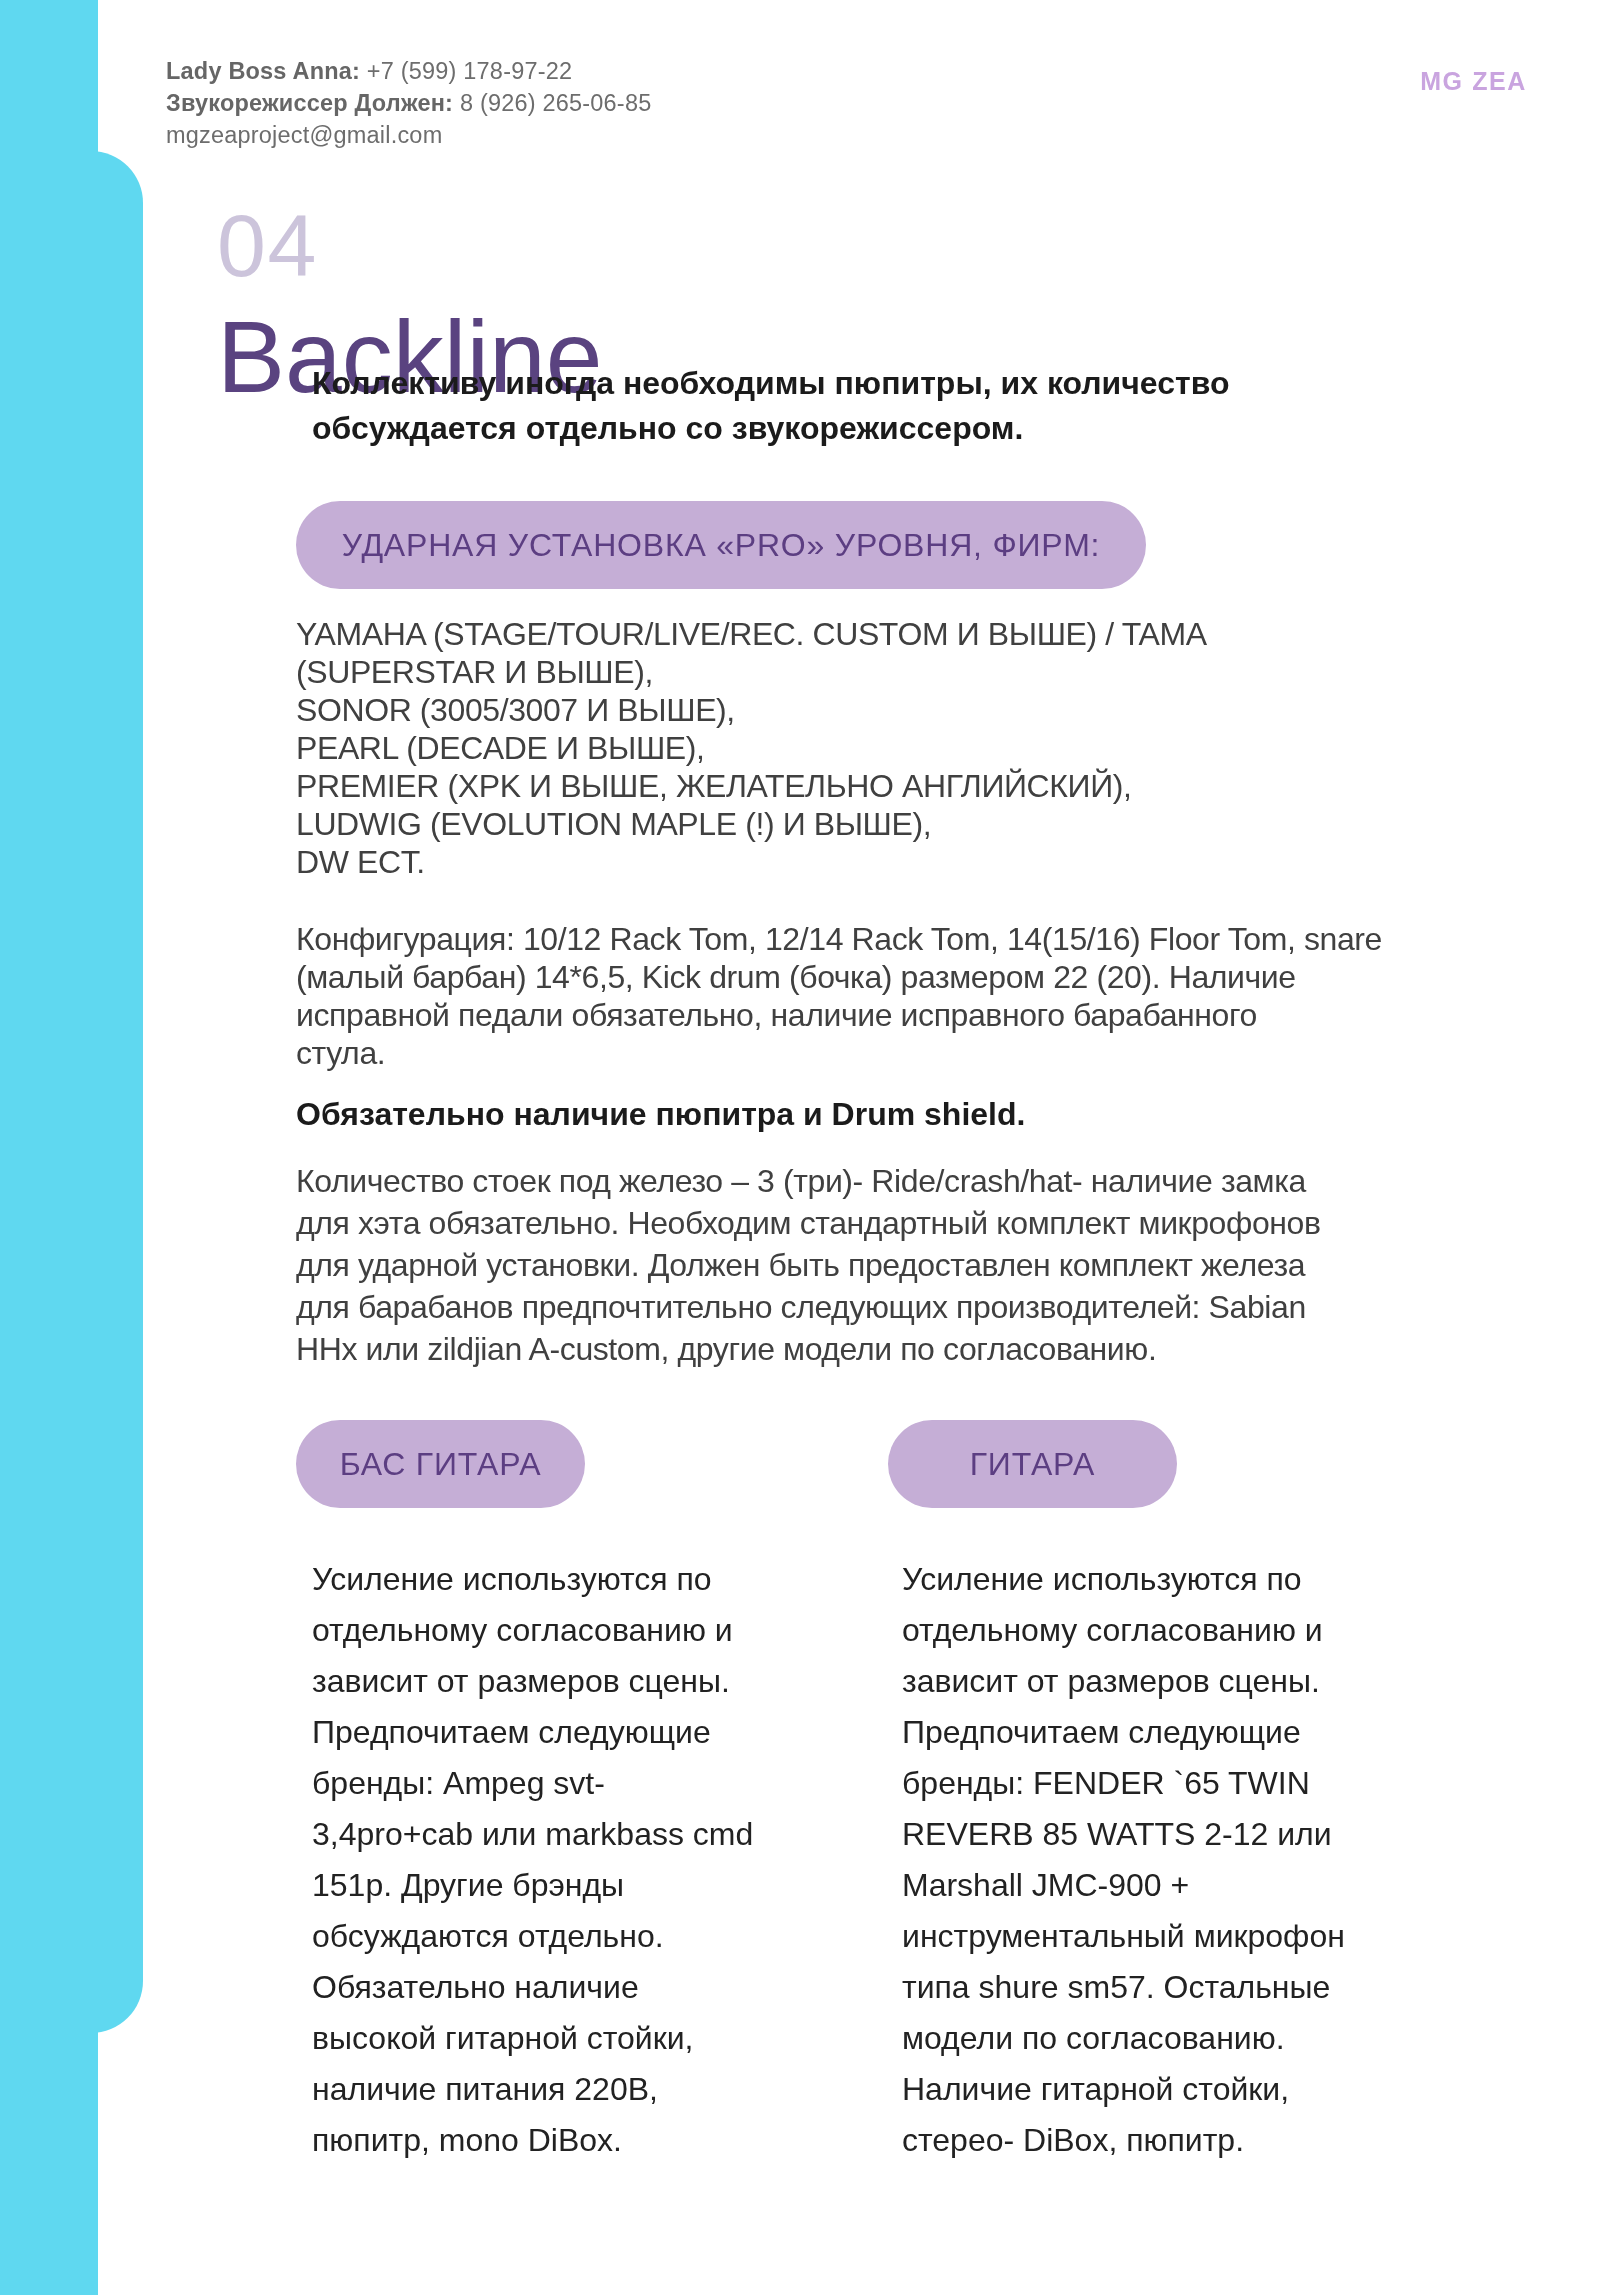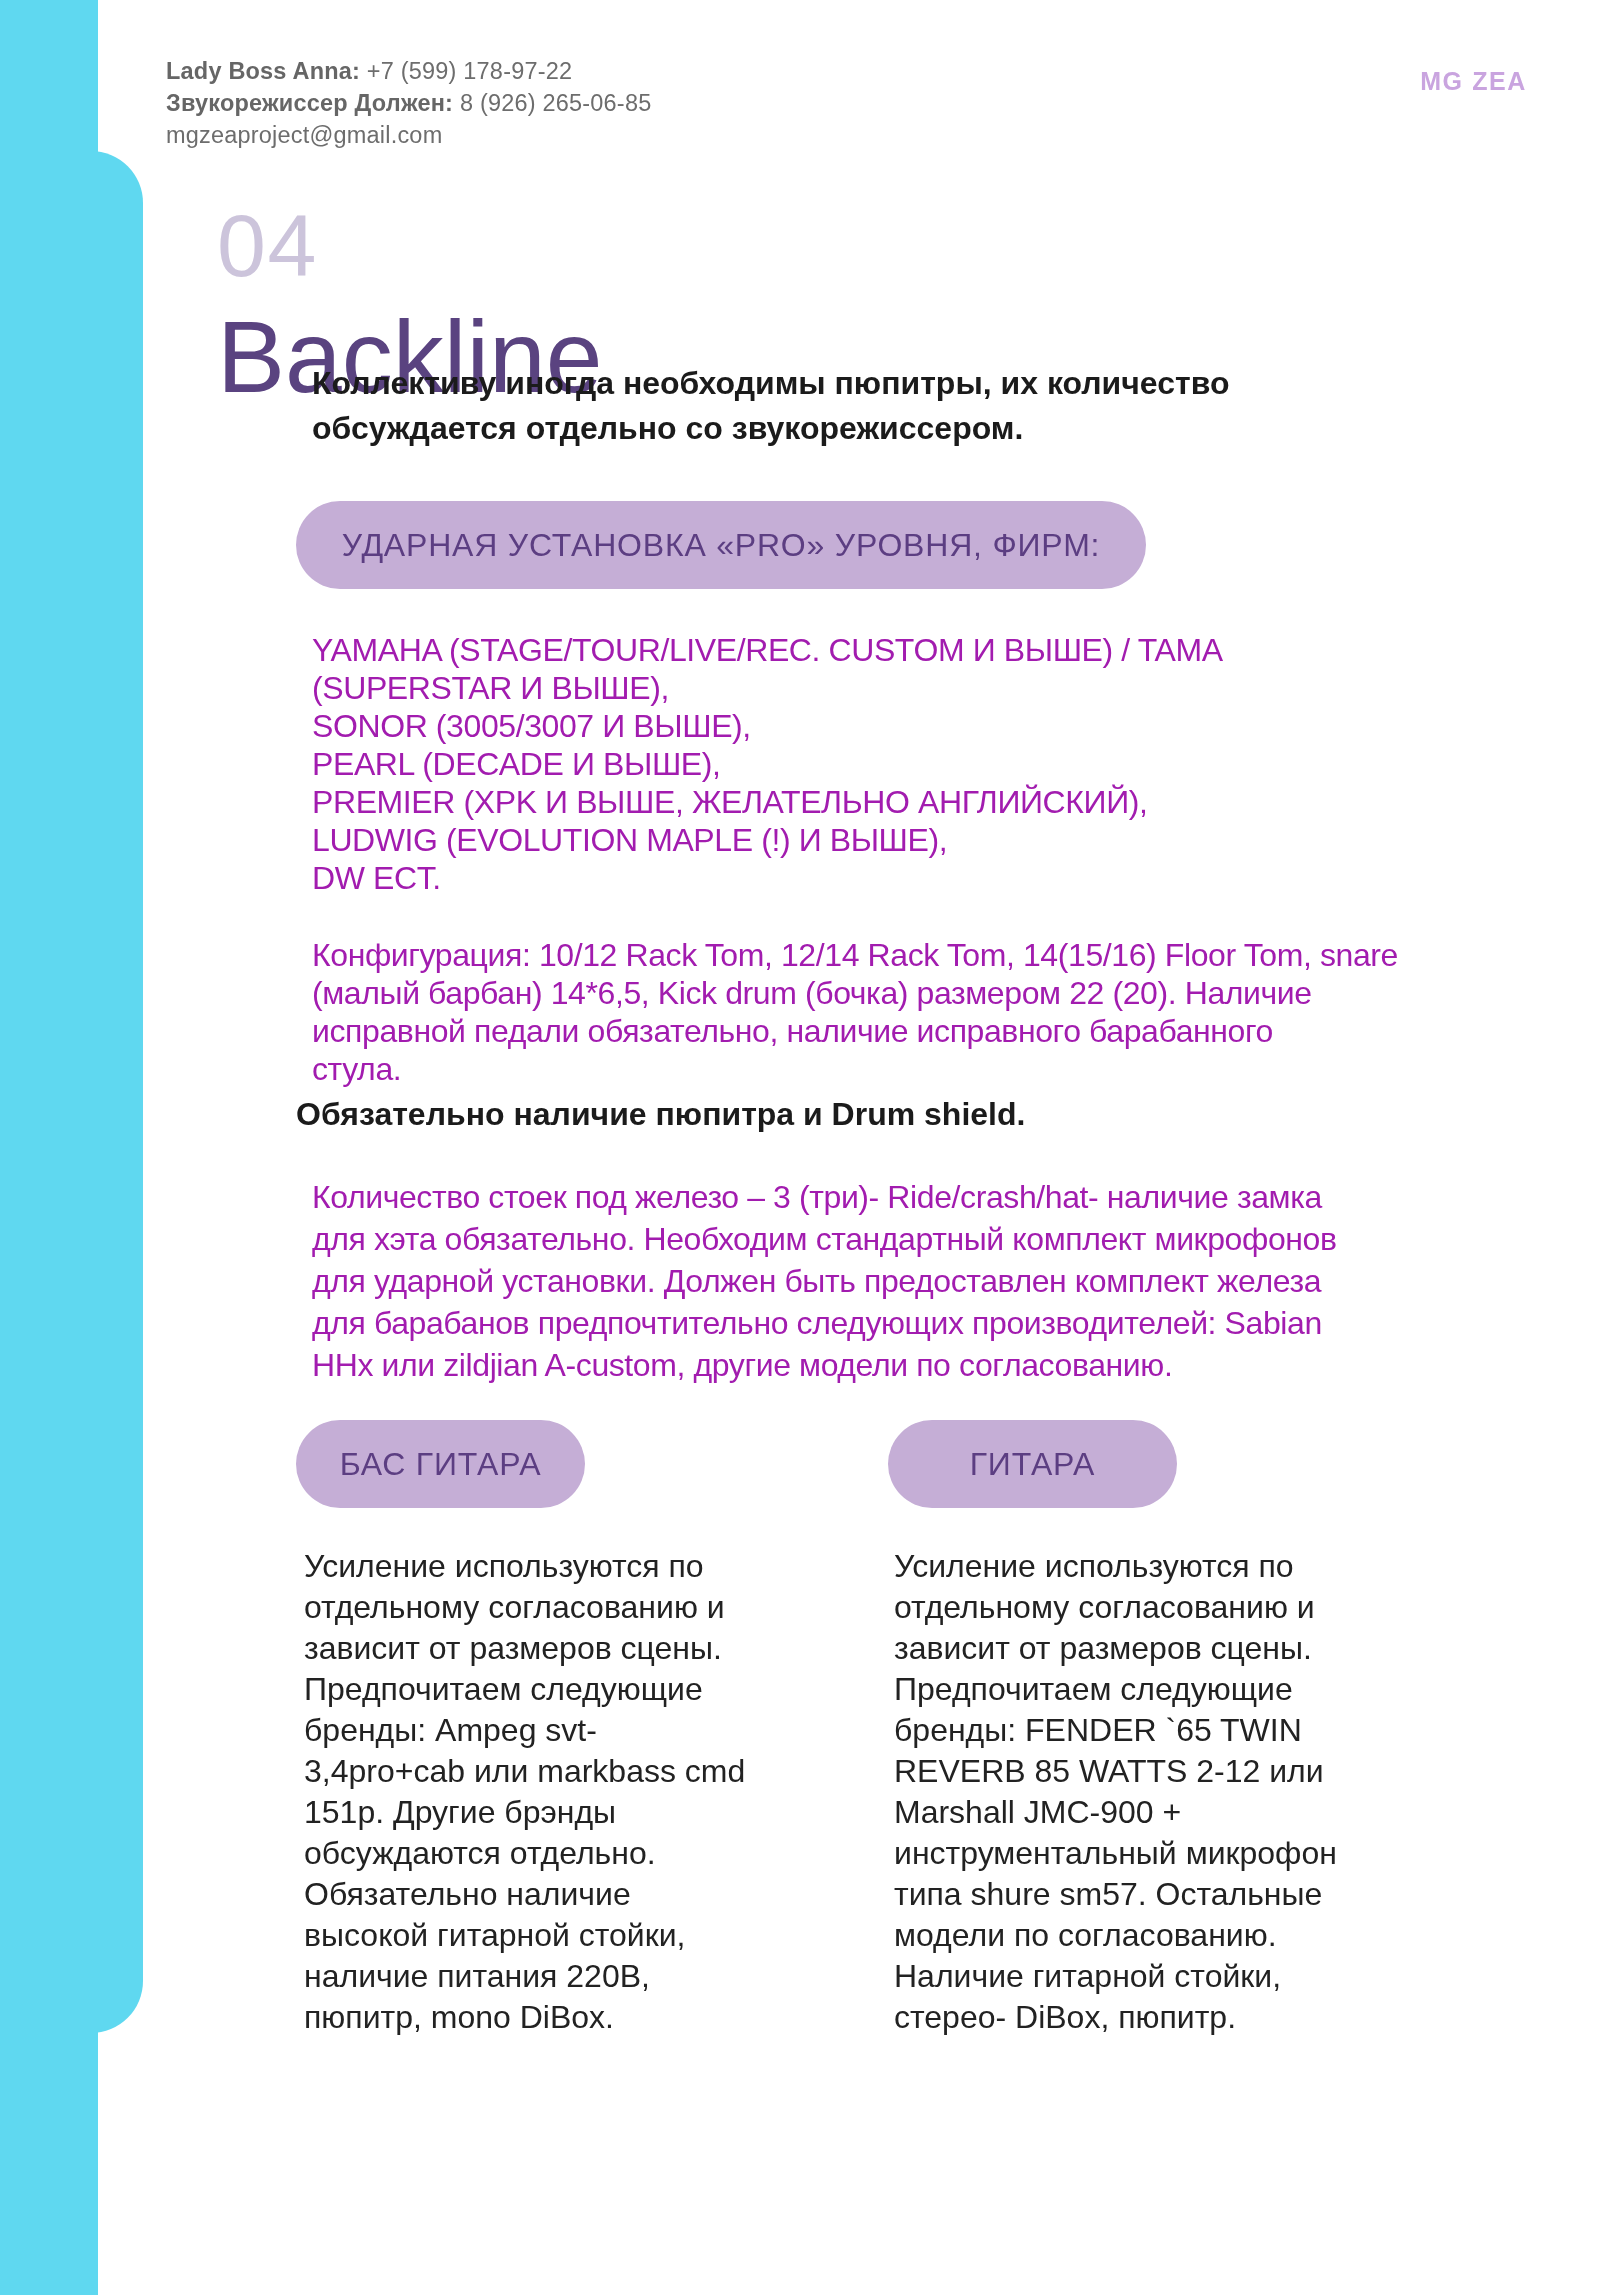--- a/index.html
+++ b/index.html
@@ -63,42 +63,42 @@
     background: #C5AED6; border-radius: 44px;
     display: flex; align-items: center; justify-content: center;
   }
   .badge span {
     font-size: 32px; color: #5C3E82; letter-spacing: 0.8px; font-weight: 400;
   }
   .badge-wide  { left: 296px;  top: 501px;  width: 850px; }
   .badge-bass  { left: 296px;  top: 1420px; width: 289px; }
   .badge-guitar{ left: 888px; top: 1420px; width: 289px; }
   
-  .para { margin: 16px; color: #a21caf; }
+  .para { margin: 0; color: #404040; }
   .condensed { letter-spacing: -0.4px; }
   .brands {
     position: absolute; left: 296px; top: 615px; width: 1136px;
     font-size: 32px; line-height: 38px; letter-spacing: -0.4px;
   }
   .config {
     position: absolute; left: 296px; top: 920px; width: 1152px;
     font-size: 32px; line-height: 38px;
   }
   .note-bold {
     position: absolute; left: 296px; top: 1094px; width: 1152px;
     margin: 0;
     font-size: 32px; line-height: 41px; font-weight: 700; color: #1b1b1b;
   }
   .hardware {
     position: absolute; left: 296px; top: 1160px; width: 1160px;
     font-size: 32px; line-height: 42px;
   }
   .col {
-    position: absolute; top: 1538px; margin: 8px;
-    font-size: 32px; line-height: 41px; color: #222222;
+    position: absolute; top: 1538px; margin: 16px;
+    font-size: 32px; line-height: 51px; color: #222222;
   }
   .col-left  { left: 296px;  width: 552px; }
   .col-right { left: 886px; width: 568px; }
 </style>
 </head>
 <body>
 
 <div class="page">
 
   <div class="blue-strip"></div>

